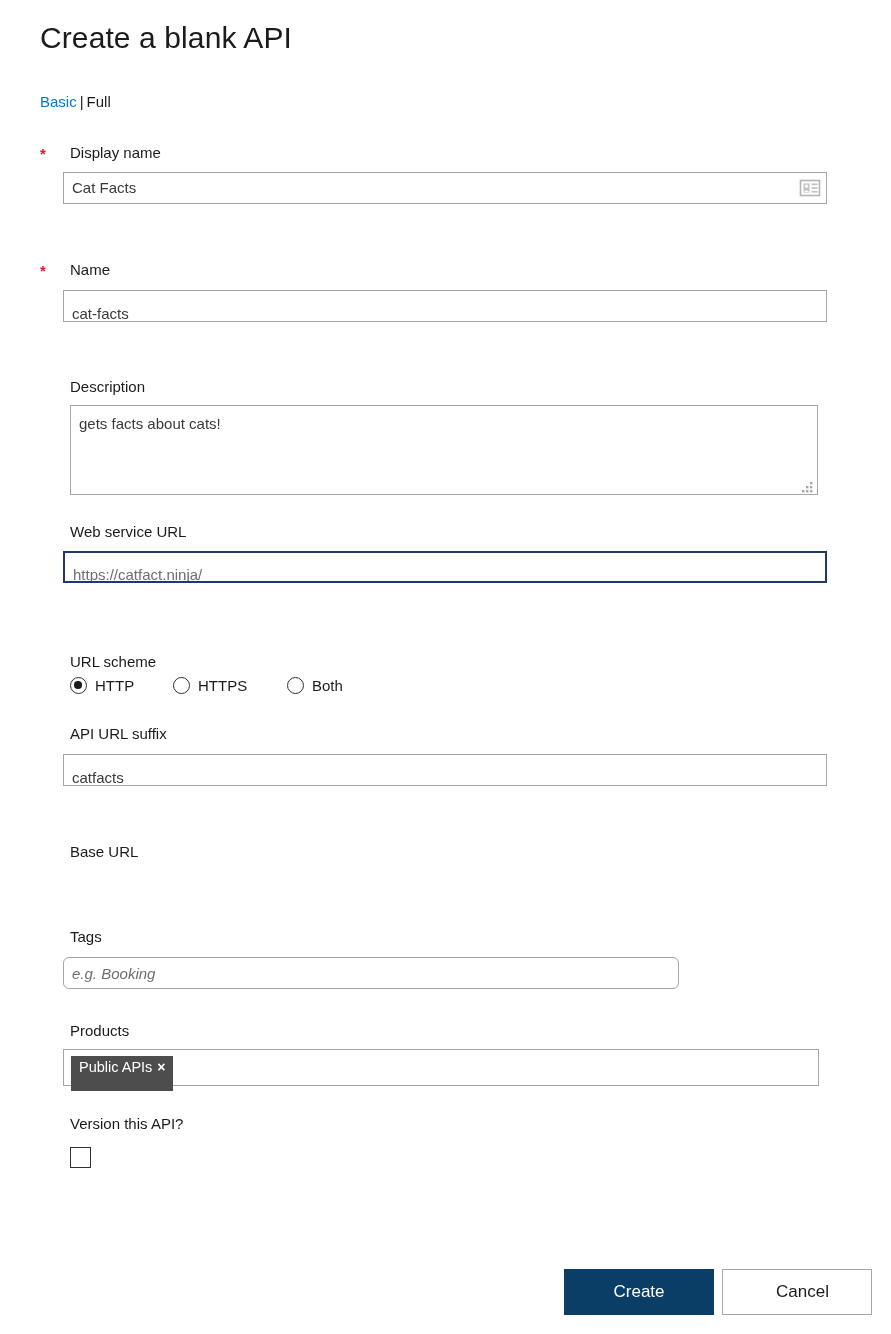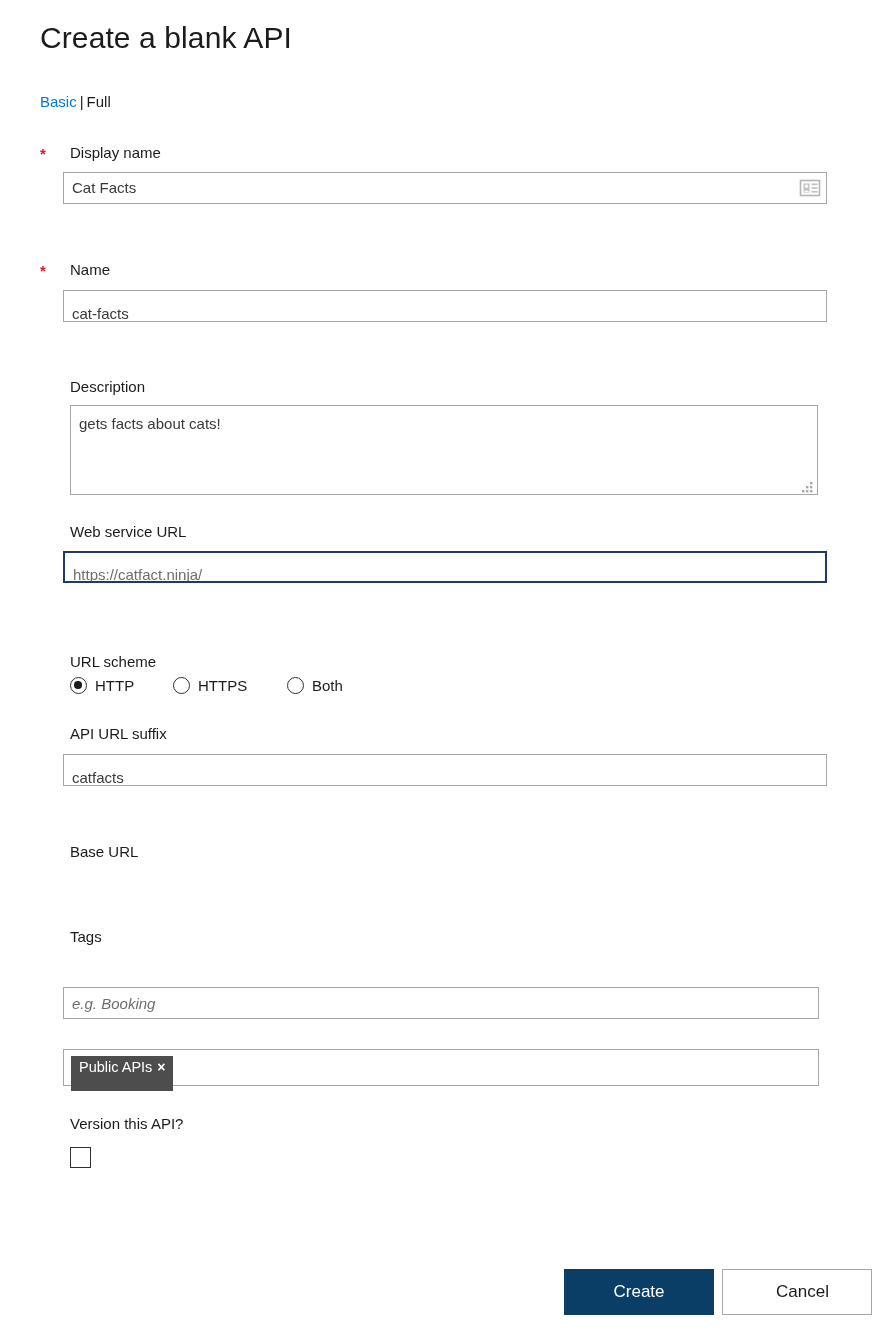--- a/index.html
+++ b/index.html
@@ -368,22 +368,25 @@
   </div>
   <div class="valuebox" style="top:754px; width:764px;">catfacts</div>
 
   <div class="field" style="top:842px; width:800px; height:22px;">
     <span class="field-label nostar">Base URL</span>
   </div>
 
   <div class="field" style="top:927px; width:800px; height:22px;">
     <span class="field-label nostar">Tags</span>
   </div>
-  <input class="txtbox italic-ph" type="text" style="top: 987px; width: 756px;" placeholder="e.g. Booking">
-
+  <input class="txtbox italic-ph" type="text" style="top: 957px; width: 616px; border-radius: 6px;" placeholder="e.g. Booking">
+
+  <div class="field" style="top:1021px; width:800px; height:22px;">
+    <span class="field-label nostar">Products</span>
+  </div>
   <div class="chipbox" style="top:1049px; width:756px; height:37px;">
     <span class="chip"><span>Public APIs</span><span class="chip-x">×</span></span>
   </div>
 
   <div class="field" style="top:1114px; width:800px; height:22px;">
     <span class="field-label nostar">Version this API?</span>
   </div>
   <div class="checkbox" style="left:70px; top:1147px;"></div>
 
   <div class="btn btn-primary" style="left:564px; top:1269px; width:150px;">Create</div>

